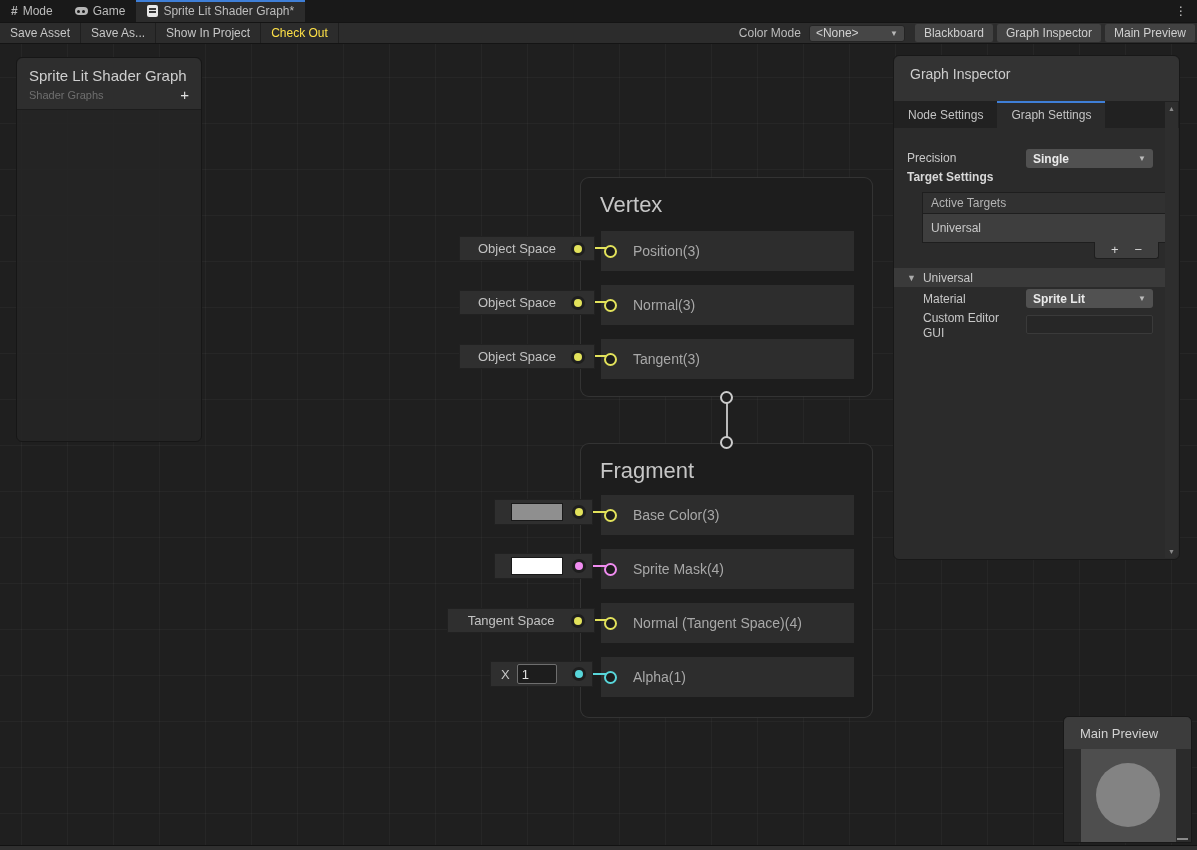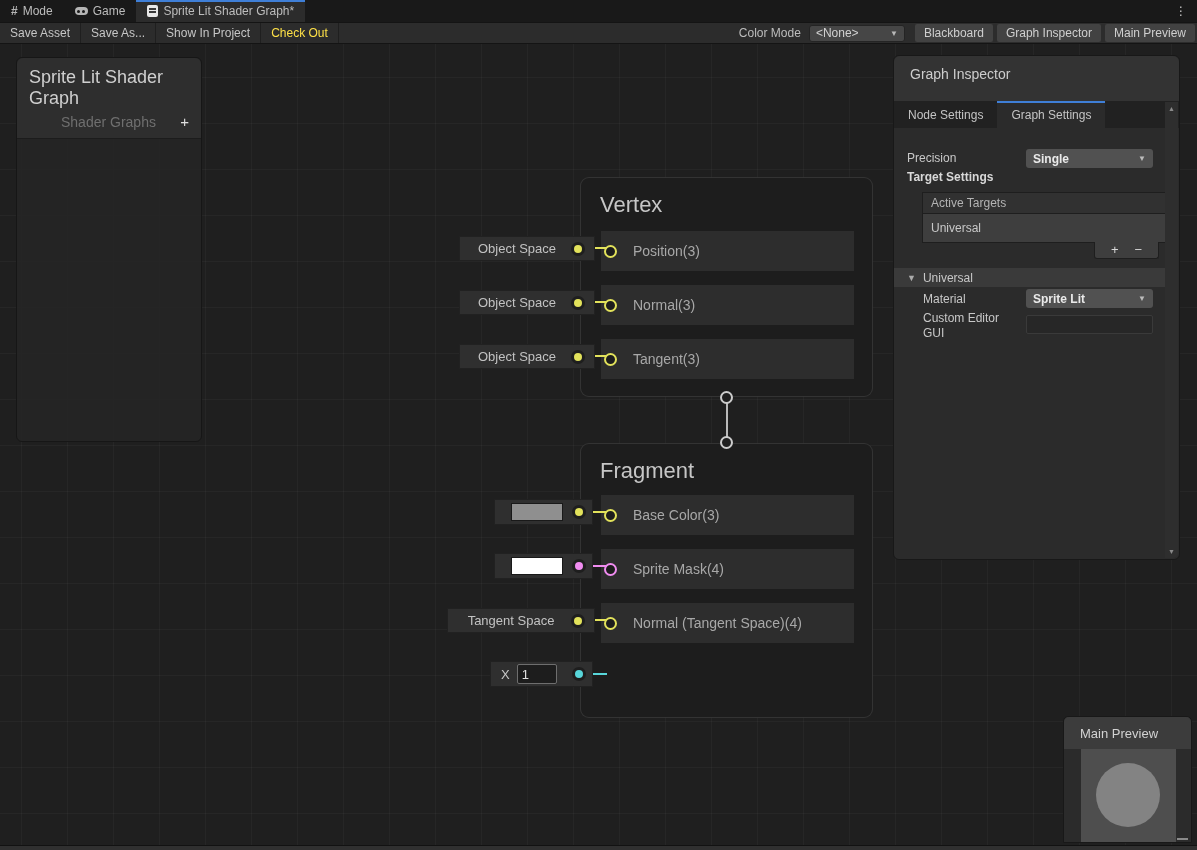--- a/index.html
+++ b/index.html
@@ -80,26 +80,26 @@
     background:#303030; border-top:1px solid #121212;
   }
   
   .bb-panel {
     position:absolute; left:16px; top:13px; width:186px; height:385px;
     background:rgba(37,37,37,0.92); border:1px solid #161616; border-radius:6px;
   }
   .bb-header {
     background:#2e2e2e; border-radius:6px 6px 0 0; padding:9px 12px 2px 12px;
   }
-  .bb-title { font-size:18px; color:#cfcfcf; }
+  .bb-title { font-size:15px; color:#cfcfcf; }
   .bb-subrow {
     background:#2e2e2e; display:flex; align-items:center; justify-content:space-between;
     padding:3px 12px 8px 12px; border-bottom:1px solid #1c1c1c;
   }
-  .bb-subtitle { font-size:14px; color:#6f6f6f;margin-left:32px; }
+  .bb-subtitle { font-size:11px; color:#6f6f6f; }
   .bb-add { color:#e0e0e0; font-size:15px; line-height:12px; }
   
   .node {
     position:absolute; background:rgba(29,29,29,0.97);
     border:1px solid rgba(160,160,160,0.18); border-radius:9px;
   }
   .node-title { padding:14px 19px 0 19px; font-size:22px; color:#c6c6c6; }
   .node-rows { padding:0 20px; }
   .node-row {
     position:relative; height:40px; background:#2d2d2d; width:253px;
@@ -287,20 +287,24 @@
         <span class="row-label">Base Color(3)</span>
       </div>
       <div class="node-row gap c-vec4">
         <span class="port-circle"></span>
         <span class="row-label">Sprite Mask(4)</span>
       </div>
       <div class="node-row gap c-vec3">
         <span class="port-circle"></span>
         <span class="row-label">Normal (Tangent Space)(4)</span>
       </div>
+      <div class="node-row gap c-float">
+        <span class="port-circle"></span>
+        <span class="row-label">Alpha(1)</span>
+      </div>
     </div>
   </div>
 
   <div class="widget c-vec3" style="left:459px; top:192px; width:136px; height:25px;">
     <span class="wlabel">Object Space</span>
     <span class="wdot"></span>
   </div>
   <div class="widget c-vec3" style="left:459px; top:246px; width:136px; height:25px;">
     <span class="wlabel">Object Space</span>
     <span class="wdot"></span>

